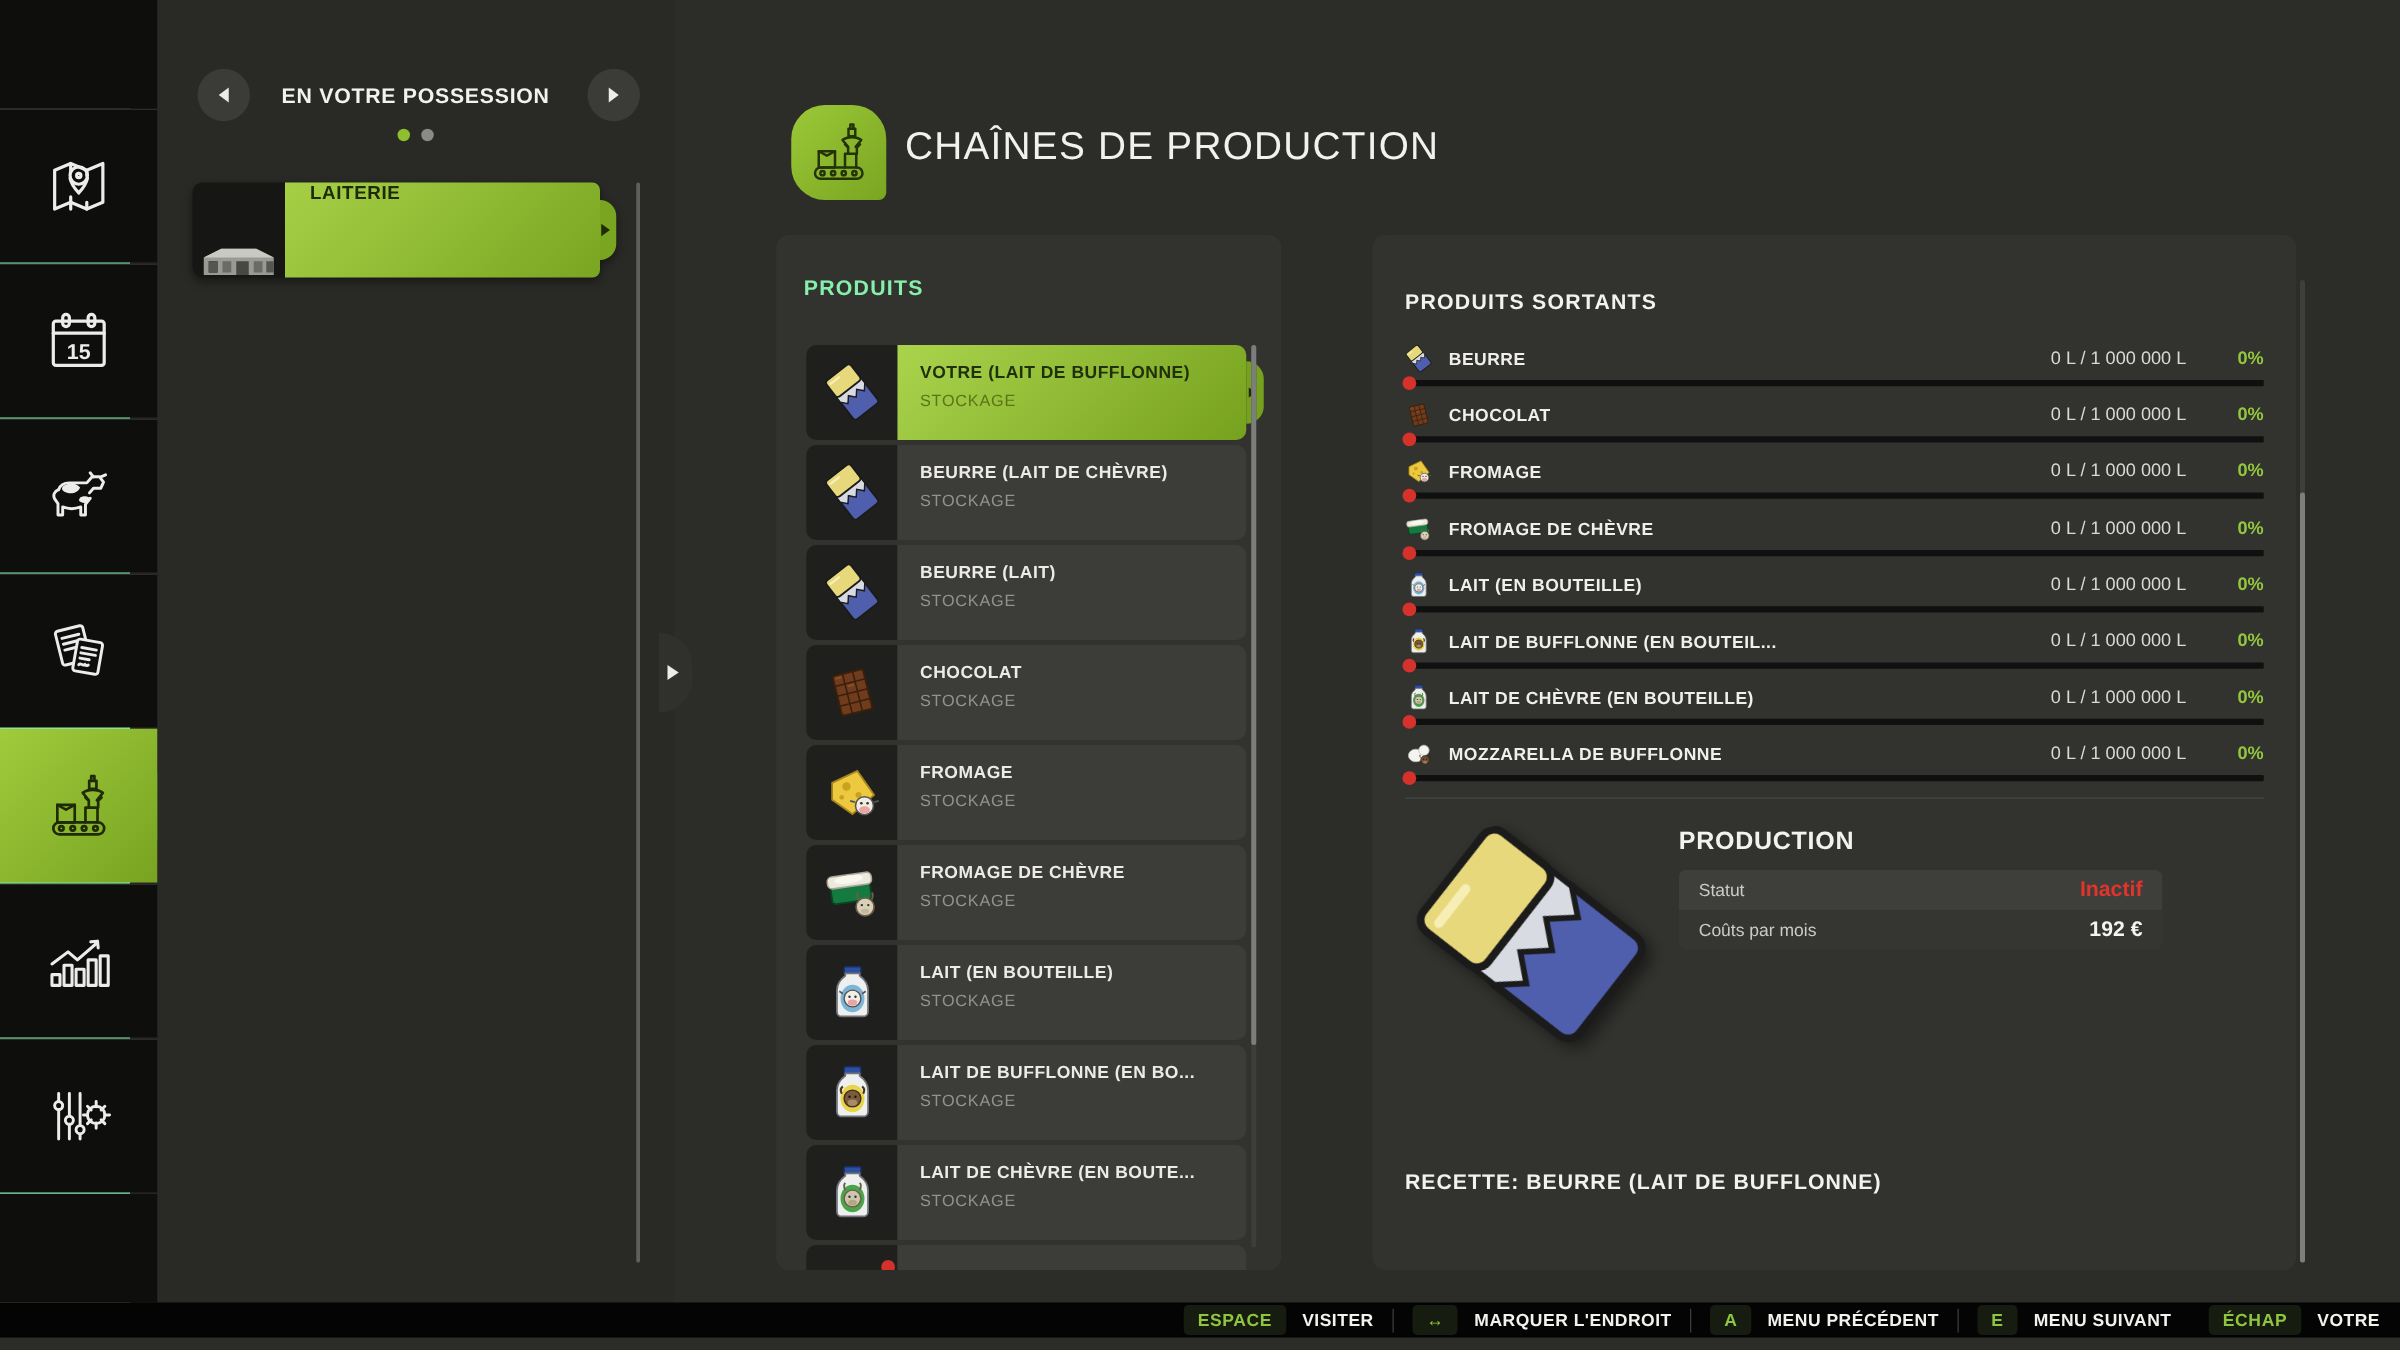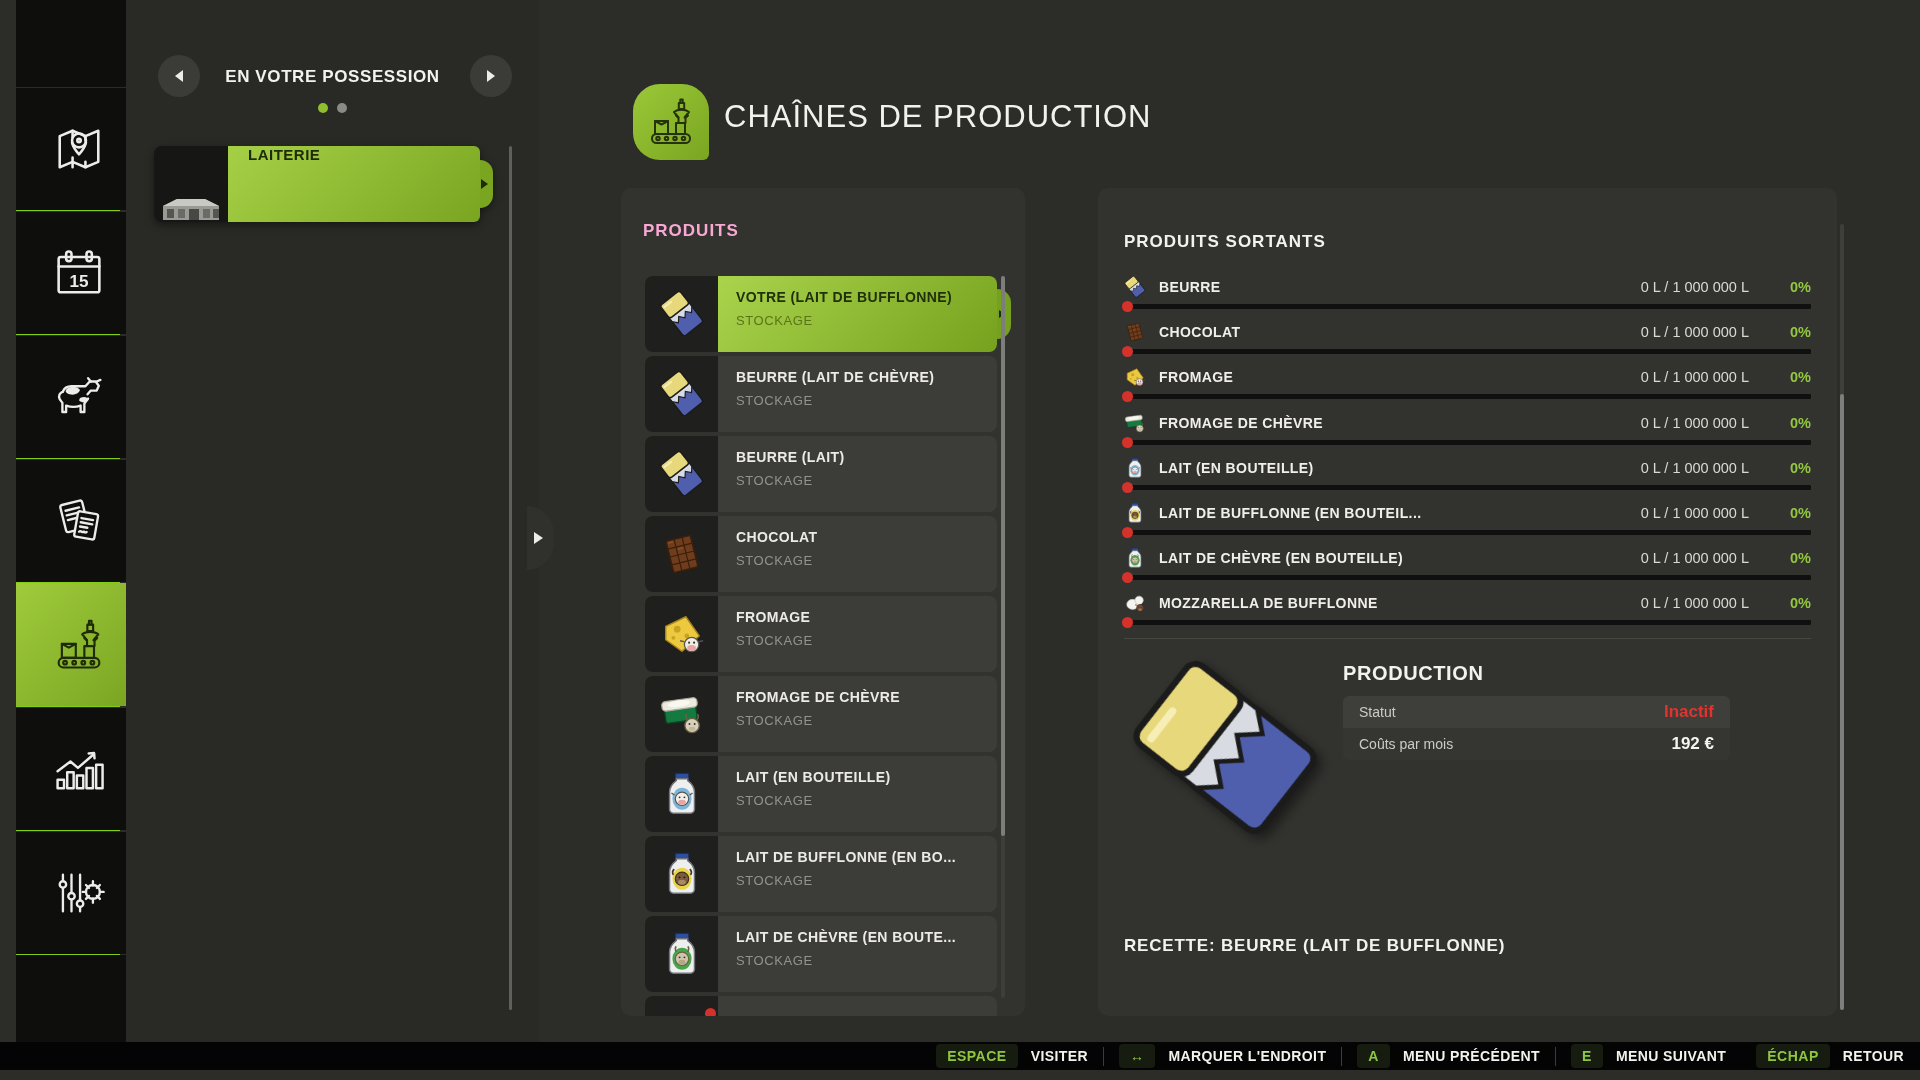--- a/index.html
+++ b/index.html
@@ -1,21 +1,21 @@
 <!DOCTYPE html>
 <html><head>
 <meta charset="utf-8">
 <style>
   * { margin:0; padding:0; box-sizing:border-box; }
   html,body { width:1920px; height:1080px; background:#000; overflow:hidden;
               font-family:"Liberation Sans", sans-serif; }
   #app { position:relative; width:1920px; height:1080px; background:#2c2c29; overflow:hidden; }
 
   
-  #sidebar { position:absolute; left:16px; top:0; width:104px; height:1042px; background:#84cc16; }
+  #sidebar { position:absolute; left:0; top:0; width:104px; height:1042px; background:#86efac; }
   .side-cell { position:absolute; left:0; width:126px; height:123px; background:#0e0e0c;
                border-top:1px solid #2b2b29; display:flex; align-items:center; justify-content:center; }
   .side-cell.blank { border-top:none; }
   .side-cell svg { width:60px; height:60px; }
   .side-cell.active { background:linear-gradient(135deg,#a0cb3c 0%,#77a321 100%); border-top:none; }
   .side-tab { position:absolute; right:-17px; top:50%; transform:translateY(-50%);
               width:17px; height:54px; background:#7ea828; border-radius:0 27px 27px 0; }
   .side-tab i { position:absolute; left:3px; top:50%; margin-top:-5px; width:0; height:0;
                 border:5px solid transparent; border-left:7px solid #1e2b06; }
 
@@ -55,21 +55,21 @@
   #main-icon { position:absolute; left:633px; top:84px; width:76px; height:76px;
                background:linear-gradient(135deg,#9bc838 0%,#7aa521 100%);
                border-radius:27px 27px 6px 27px; display:flex; align-items:center; justify-content:center; }
   #main-icon svg { width:56px; height:56px; }
   #page-title { position:absolute; left:724px; top:99px; color:#f1f1ee; font-size:31px;
                 font-weight:400; letter-spacing:1px; }
 
   
   #products-panel { position:absolute; left:621px; top:188px; width:404px; height:828px;
                     background:#32322f; border-radius:10px; overflow:hidden; }
-  #products-title { position:absolute; left:22px; top:33px; color:#f9a8d4; font-size:17px;
+  #products-title { position:absolute; left:22px; top:33px; color:#86efac; font-size:17px;
                     font-weight:bold; letter-spacing:1px; }
   #product-list { position:absolute; left:24px; top:88px; width:352px; }
   .p-item { display:flex; height:76px; margin-bottom:4px; position:relative; }
   .p-ico { width:73px; background:#1f1f1d; border-radius:8px 0 0 8px; flex:none;
            display:flex; align-items:center; justify-content:center; }
   .p-ico svg { width:46px; height:46px; }
   .p-body { flex:1; background:#3c3c39; border-radius:0 8px 8px 0; padding:13px 8px 0 18px; overflow:hidden; }
   .p-title { color:#ecebe7; font-size:14px; font-weight:bold; letter-spacing:.4px; white-space:nowrap; overflow:hidden; }
   .p-sub { color:#92928f; font-size:13px; letter-spacing:.6px; margin-top:8px; }
   .p-item.sel .p-body { background:linear-gradient(135deg,#aad44c 0%,#76a11e 100%); }
@@ -684,17 +684,17 @@
       <span class="bb-label">MENU PRÉCÉDENT</span>
     </div>
     <span class="bb-div"></span>
     <div class="bb-group">
       <span class="bb-key">E</span>
       <span class="bb-label">MENU SUIVANT</span>
     </div>
     <span class="bb-gap"></span>
     <div class="bb-group">
       <span class="bb-key">ÉCHAP</span>
-      <span class="bb-label">RETOUR</span>
+      <span class="bb-label">VOTRE</span>
     </div>
   </footer>
 
 </div>
 
 </body></html>

